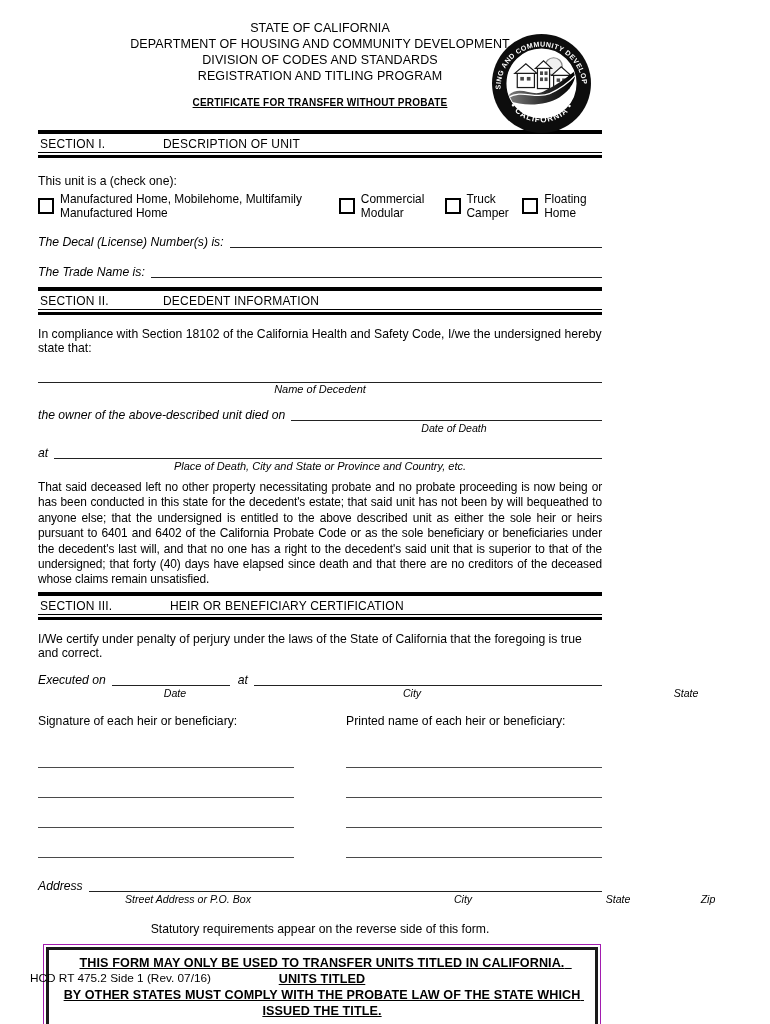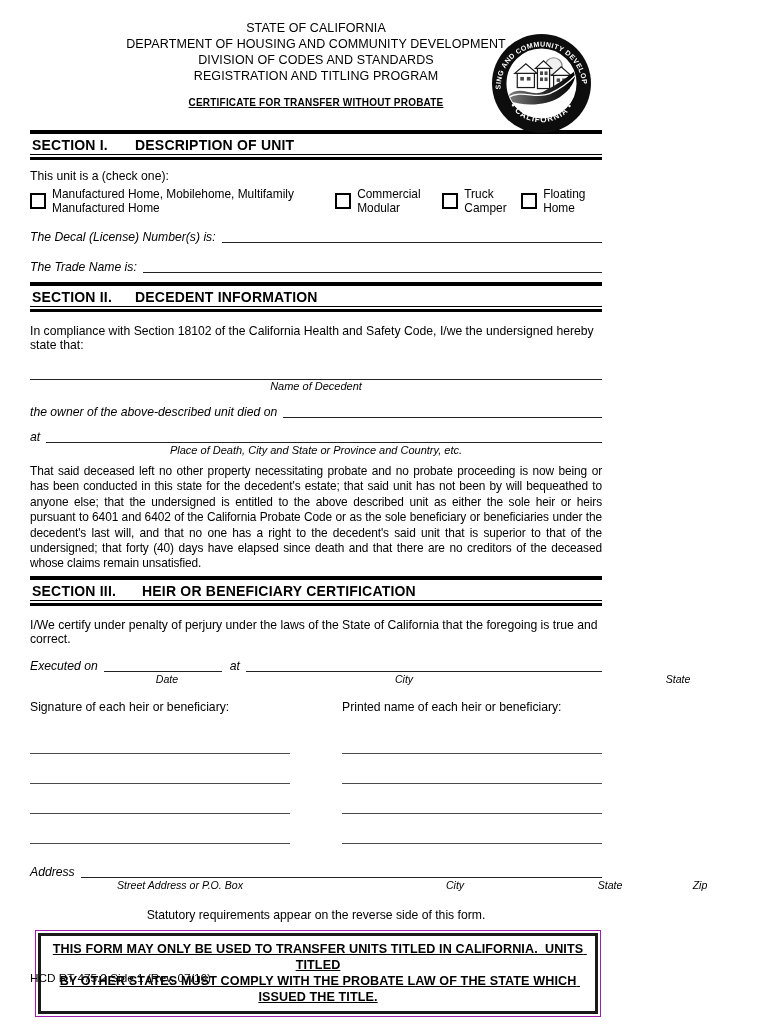--- a/index.html
+++ b/index.html
@@ -2,44 +2,44 @@
 <html><head>
 <meta charset="utf-8">
 <style>
   * { margin:0; padding:0; box-sizing:border-box; }
   html,body { background:#fff; }
   body {
     width:770px; height:1024px; overflow:hidden; position:relative;
     font-family:"Liberation Sans","DejaVu Sans",sans-serif;
     color:#000; -webkit-font-smoothing:antialiased;
   }
-  .page { position:relative; width:632px; height:1024px; padding:20px 30px 0 30px; }
+  .page { position:relative; width:632px; height:1024px; padding:20px 30px 0 38px; }
 
   
   .agency-block { text-align:center; font-size:12.5px; line-height:16px; letter-spacing:0.1px; }
   .form-title { text-align:center; font-size:10px; font-weight:700; margin-top:13px; letter-spacing:0.2px;text-decoration:underline; }
   .seal { position:absolute; top:33px; right:40px; width:101px; height:101px; }
 
   
   .sec-hdr { border-top:4px solid #000; border-bottom:3px solid #000; }
-  .sec-hdr-row { display:flex; font-weight:700; font-size:14px; letter-spacing:0.2px;
-                 padding:3px 0 1px 2px; border-bottom:1.5px solid #000; margin-bottom:2px; }
+  .sec-hdr-row { display:flex; font-weight:400; font-size:12px; letter-spacing:0.2px;
+                 padding:3px 0 1px 2px; border-bottom:1.5px solid #000; margin-bottom:2px;gap:20px; }
   .sec-num { width:103px; flex:0 0 103px; }
 
   
   .txt { font-size:12.2px; }
   .field-row { display:flex; align-items:flex-end; font-size:12.2px;font-style:italic; }
   .field-row .lbl { white-space:nowrap; }
   .w-line { flex:1; border-bottom:1.7px solid #222; margin-left:6px; margin-bottom:1px; min-height:14px; }
   .full-line { border-bottom:1.7px solid #222; height:1px; }
   .caption { font-style:italic; font-size:11px; }
   .cap-center { text-align:center; }
 
   
-  .check-prompt { font-size:12.2px; margin-top:9px; }
+  .check-prompt { font-size:12.2px; margin-top:16px; }
   .cb-row { display:flex; justify-content:space-between; align-items:center; margin-top:4px; }
   .cb-item { display:flex; align-items:center; font-size:11.9px; }
   .cb-box { width:16px; height:16px; border:2px solid #000; background:#fff; margin-right:6px; flex:0 0 16px; }
 
   
   .statement { font-size:11.9px; line-height:15.4px; text-align:justify; letter-spacing:-0.1px; }
 
   
   .cap-row { position:relative; height:13px; font-style:italic; font-size:10.6px; }
   .cap-abs { position:absolute; text-align:center; }
@@ -167,20 +167,23 @@
 
   <div class="txt mt12">In compliance with Section 18102 of the California Health and Safety Code, I/we the undersigned hereby state that:</div>
 
   <div class="full-line mt26" style="margin-top:27px"></div>
   <div class="caption cap-center">Name of Decedent</div>
 
   <div class="field-row mt12">
     <span class="lbl">the owner of the above-described unit died on</span>
     <span class="w-line"></span>
   </div>
+  <div class="cap-row">
+    <span class="cap-abs" style="left:268px; right:0;">Date of Death</span>
+  </div>
 
   <div class="field-row mt10">
     <span class="lbl">at</span>
     <span class="w-line"></span>
   </div>
   <div class="caption cap-center">Place of Death, City and State or Province and Country, etc.</div>
 
   <div class="statement mt8">That said deceased left no other property necessitating probate and no probate proceeding is now being or has been conducted in this state for the decedent's estate; that said unit has not been by will bequeathed to anyone else; that the undersigned is entitled to the above described unit as either the sole heir or heirs pursuant to 6401 and 6402 of the California Probate Code or as the sole beneficiary or beneficiaries under the decedent's last will, and that no one has a right to the decedent's said unit that is superior to that of the undersigned; that forty (40) days have elapsed since death and that there are no creditors of the deceased whose claims remain unsatisfied.</div>
 
   <div class="sec-hdr" style="margin-top:4px">

